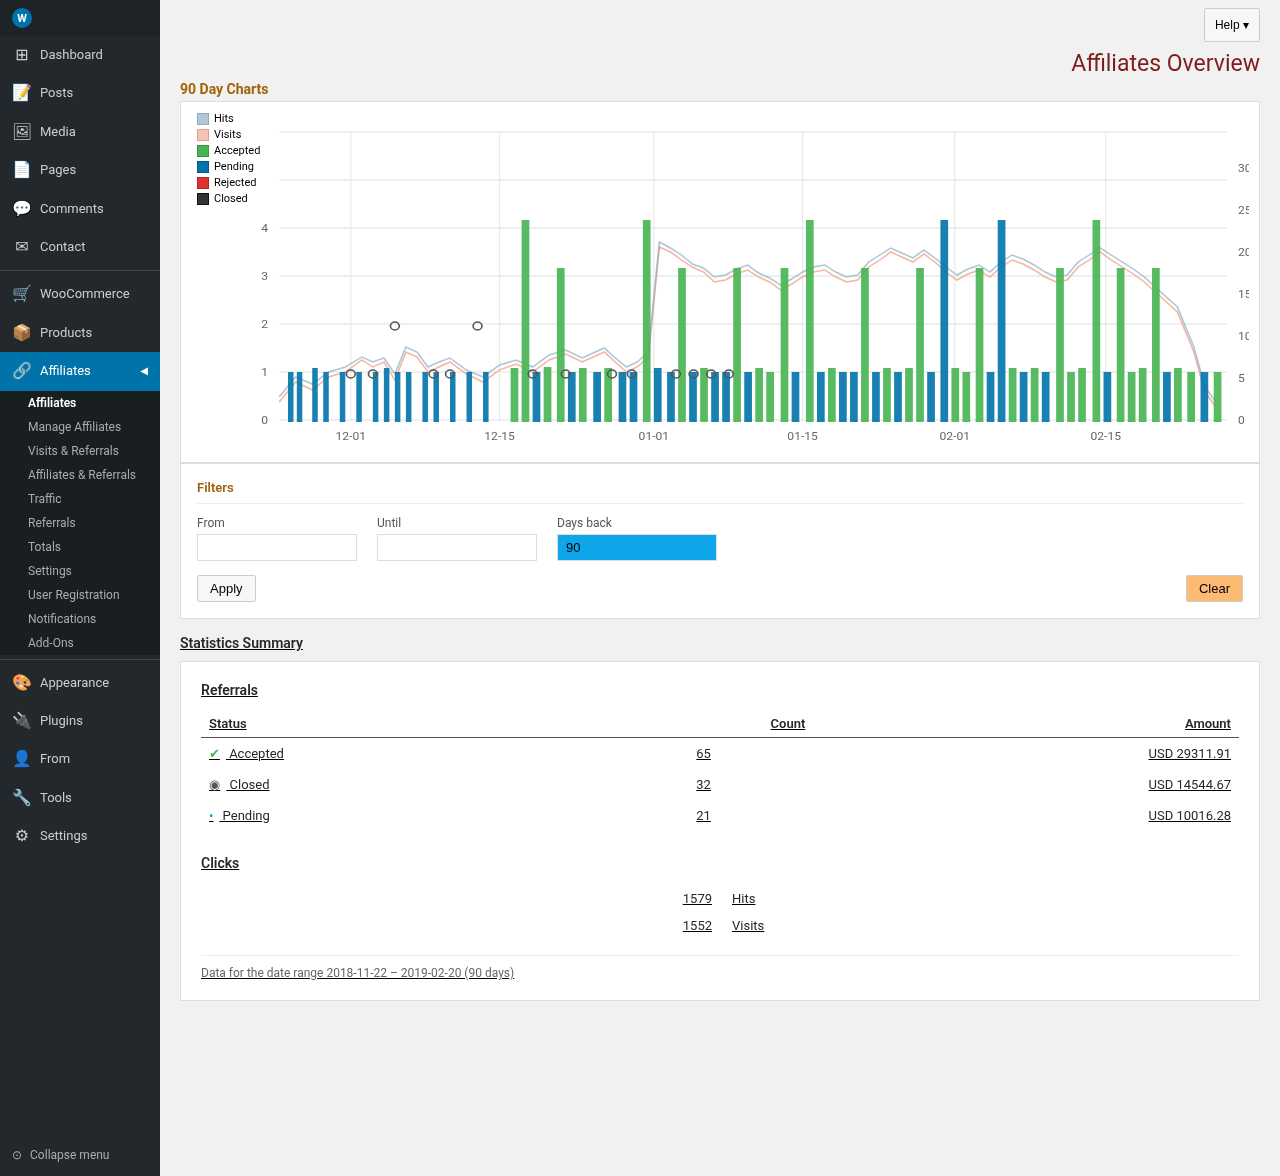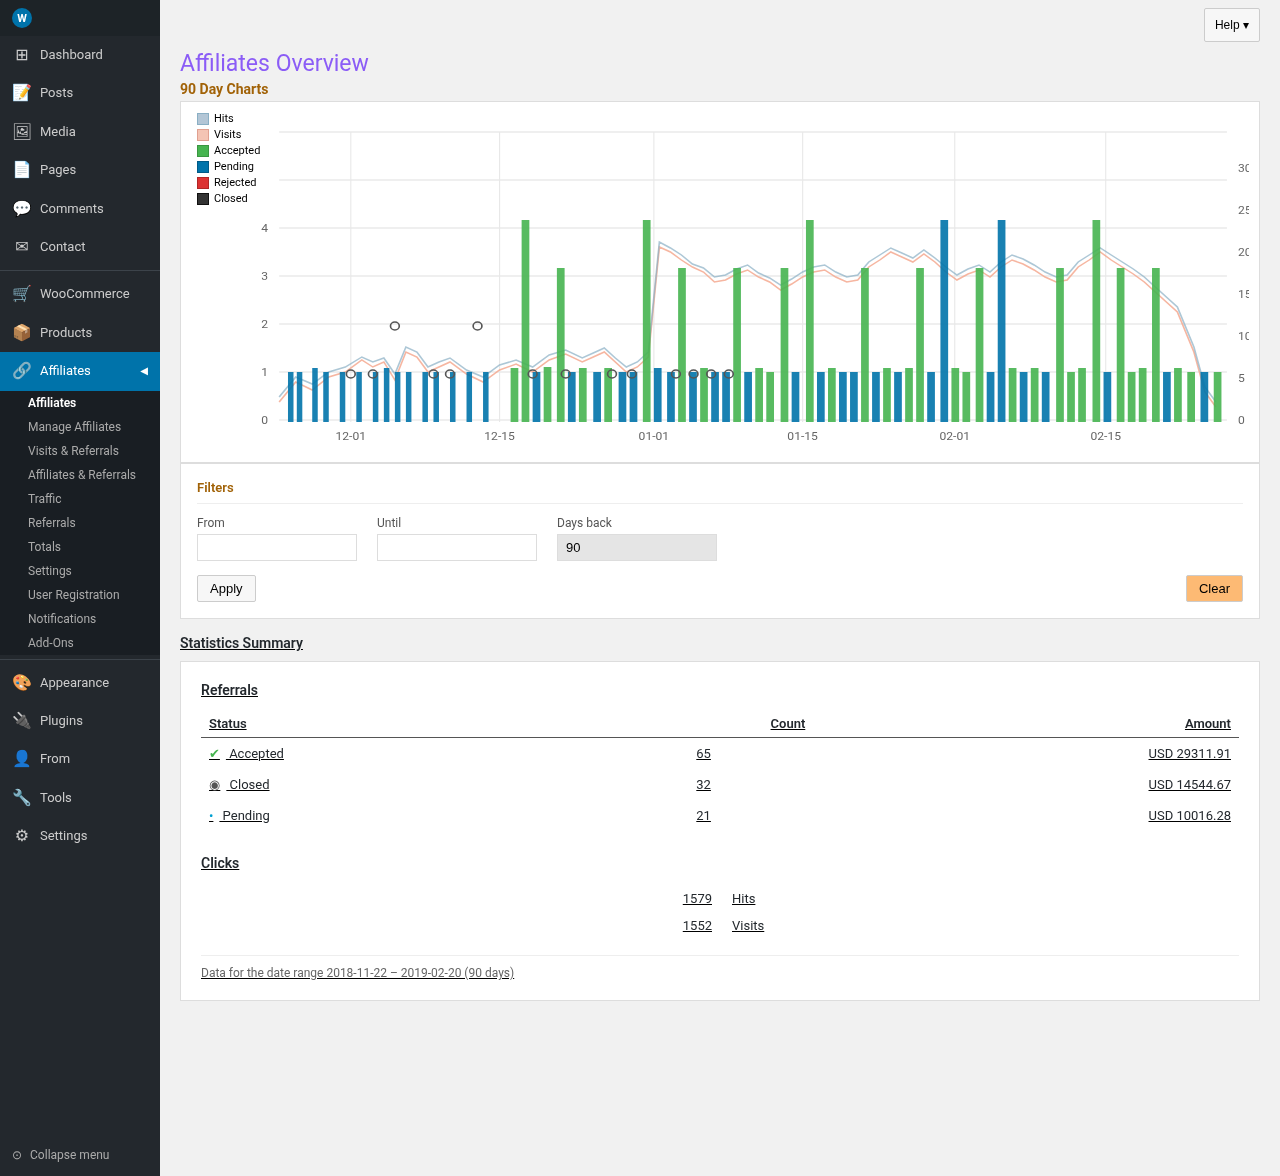--- a/index.html
+++ b/index.html
@@ -86,22 +86,23 @@
       display: flex; align-items: center; gap: 4px;
     }
 
     
     #page-header {
       padding: 8px 20px 4px 20px;
     }
     #page-header h1 {
       font-size: 23px;
       font-weight: 400;
-      color: #8b5cf6;
+      color: #7f1d1d;
       margin-bottom: 4px;
+      text-align: right;
     }
     #page-header h2 {
       font-size: 14px;
       font-weight: 700;
       color: #a16207;
     }
     .chart-svg { width: 100%; height: 100%; }
 
     
     .chart-legend {
@@ -151,21 +152,21 @@
       color: #555;
     }
     .filter-field input {
       border: 1px solid #ddd;
       padding: 5px 8px;
       font-size: 13px;
       width: 160px;
       background: #fff;
     }
     .filter-field input.highlighted {
-      background: #e5e5e5;
+      background: #0ea5e9;
     }
     .filters-buttons {
       display: flex;
       justify-content: space-between;
       align-items: center;
       margin-top: 14px;
     }
     .btn-apply {
       background: #f7f7f7;
       border: 1px solid #ccc;

